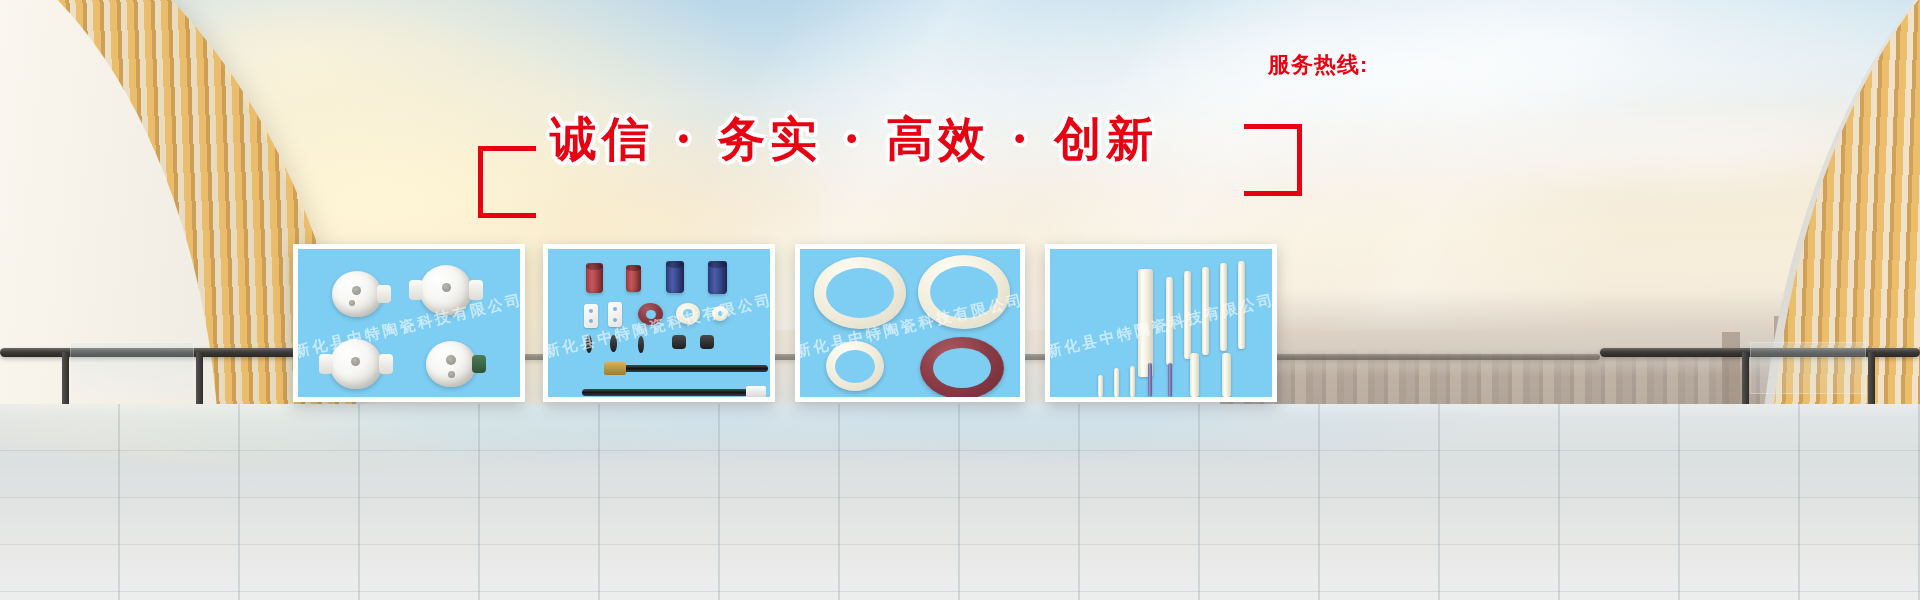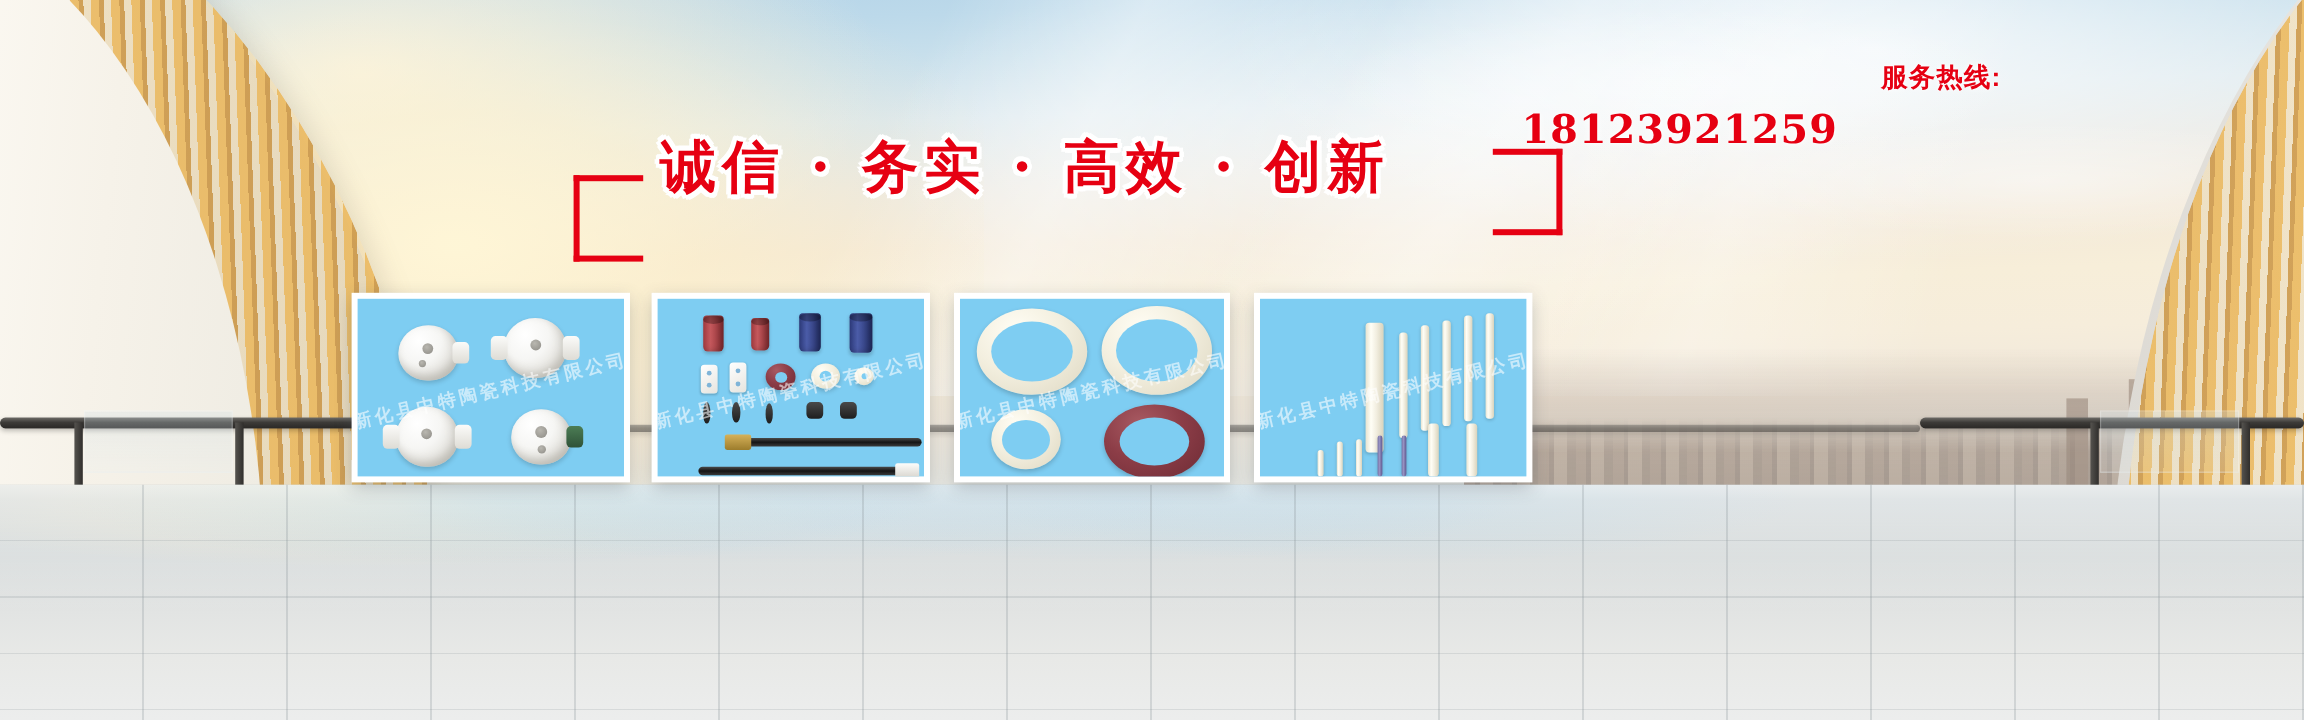--- a/index.html
+++ b/index.html
@@ -188,21 +188,21 @@
     text-shadow:0 0 4px rgba(255,255,255,.95), 0 0 8px rgba(255,255,255,.8);
   }
 
   
   .contact { position:absolute; left:1268px; top:50px; width:400px; }
   .contact-line {
     color:#e60012; font-weight:700; white-space:nowrap;
     text-shadow:0 0 3px rgba(255,255,255,.95), 0 0 7px rgba(255,255,255,.85);
   }
   .contact-title { font-size:23px; letter-spacing:1px; margin-bottom:20px; }
-  .contact-label { font-size:22px; letter-spacing:1px; margin-bottom:8px;text-align:right; }
+  .contact-label { font-size:22px; letter-spacing:1px; margin-bottom:8px; }
   .contact-phone { font-size:33px; letter-spacing:1px; font-family:"DejaVu Serif", serif; }
 
   
   .panels { position:absolute; left:0; top:0; width:1920px; height:600px; }
   .panel {
     position:absolute; top:244px; height:158px;
     background:#ffffff;
     padding:5px;
     box-shadow:0 5px 14px rgba(70,80,90,.30);
   }
@@ -346,21 +346,20 @@
   </div>
 
   <div class="slogan-wrap">
     <div class="bracket left"></div>
     <div class="bracket right"></div>
     <div class="slogan-cn">诚信 · 务实 · 高效 · 创新</div>
   </div>
 
   <div class="contact">
     <div class="contact-line contact-label">服务热线:</div>
-    <div class="contact-line contact-phone">18123921259</div>
   </div>
 
   <div class="panels">
 
     <div class="panel" style="left:293px;width:232px;">
       <div class="panel-inner">
         <div class="holder" style="left:34px;top:22px;width:50px;height:46px;">
           <div class="hole" style="left:20px;top:15px;width:9px;height:9px;"></div>
           <div class="hole" style="left:17px;top:29px;width:6px;height:6px;"></div>
           <div class="tab" style="right:-9px;"></div>

